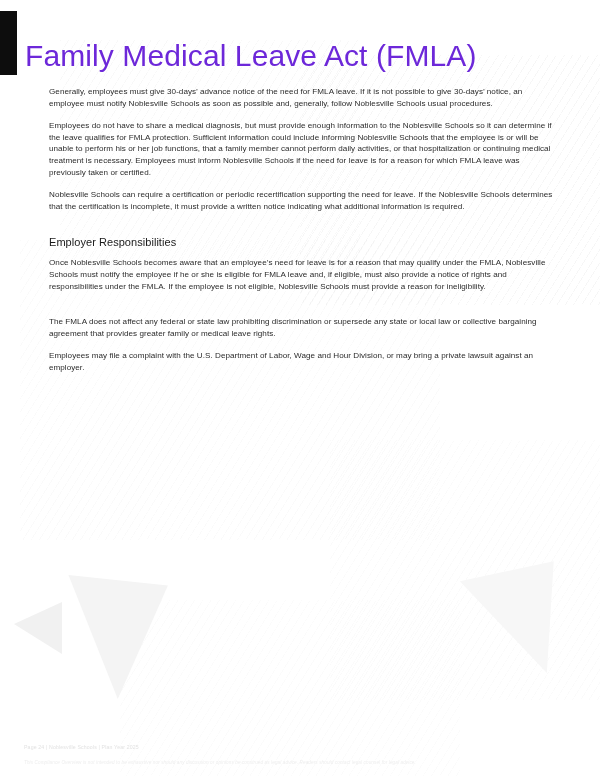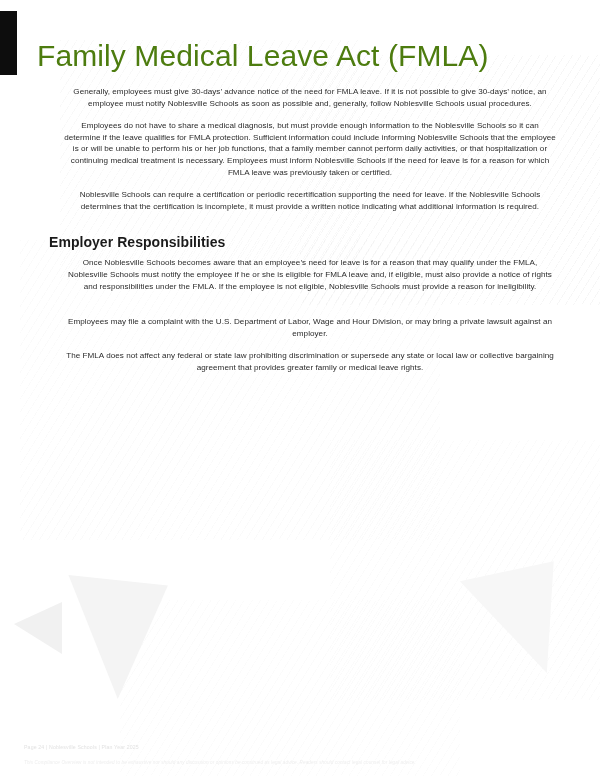--- a/index.html
+++ b/index.html
@@ -101,45 +101,44 @@
     width: 17px;
     height: 64px;
     background: #0d0d0d;
   }
   .page-title {
     position: absolute;
     left: 25px;
     top: 19px;
     font-size: 30px;
     font-weight: 300;
-    color: #4d7c0f;
+    color: #6d28d9;
     letter-spacing: .1px;
     white-space: nowrap;
-    margin-left: 12px;
   }
 
   
   .content {
     position: relative;
     z-index: 2;
     margin: 0;
     padding: 0 44px 0 49px;
   }
   .para {
     font-size: 8.1px;
     line-height: 11.6px;
     color: #2b2b2b;
-    margin: 0 0 11px 15px;
-    text-align: center;
+    margin: 0 0 11px 0;
+    text-align: left;
     letter-spacing: .04px;
   }
   .section-heading {
-    font-size: 14px;
+    font-size: 11px;
     line-height: 12px;
-    font-weight: bold;
+    font-weight: normal;
     color: #1a1a1a;
     margin: 0 0 9px 0;
     letter-spacing: .05px;
   }
   .spacer-before-heading {
     height: 13px;
   }
 
   
   .footer {
@@ -196,22 +195,22 @@
   <div class="spacer-before-heading"></div>
 
   <h2 class="section-heading">Employer Responsibilities</h2>
 
   <p class="para">Once Noblesville Schools becomes aware that an employee’s need for leave is for a reason that may qualify under the FMLA, Noblesville Schools must notify the employee if he or she is eligible for FMLA leave and, if eligible, must also provide a notice of rights and responsibilities under the FMLA. If the employee is not eligible, Noblesville Schools must provide a reason for ineligibility.</p>
 
 
   <div class="spacer-before-heading"></div>
 
 
+  <p class="para">The FMLA does not affect any federal or state law prohibiting discrimination or supersede any state or local law or collective bargaining agreement that provides greater family or medical leave rights.</p>
+
   <p class="para">Employees may file a complaint with the U.S. Department of Labor, Wage and Hour Division, or may bring a private lawsuit against an employer.</p>
-
-  <p class="para">The FMLA does not affect any federal or state law prohibiting discrimination or supersede any state or local law or collective bargaining agreement that provides greater family or medical leave rights.</p>
 
 </div>
 
 <div class="footer">
   <div class="footer-pageline">Page 24 | Noblesville Schools | Plan Year 2025</div>
   <div class="footer-disclaimer">This Compliance Overview is not intended to be exhaustive nor should any discussion or opinions be construed as legal advice. Readers should contact legal counsel for legal advice.</div>
 </div>
 
 </body></html>

